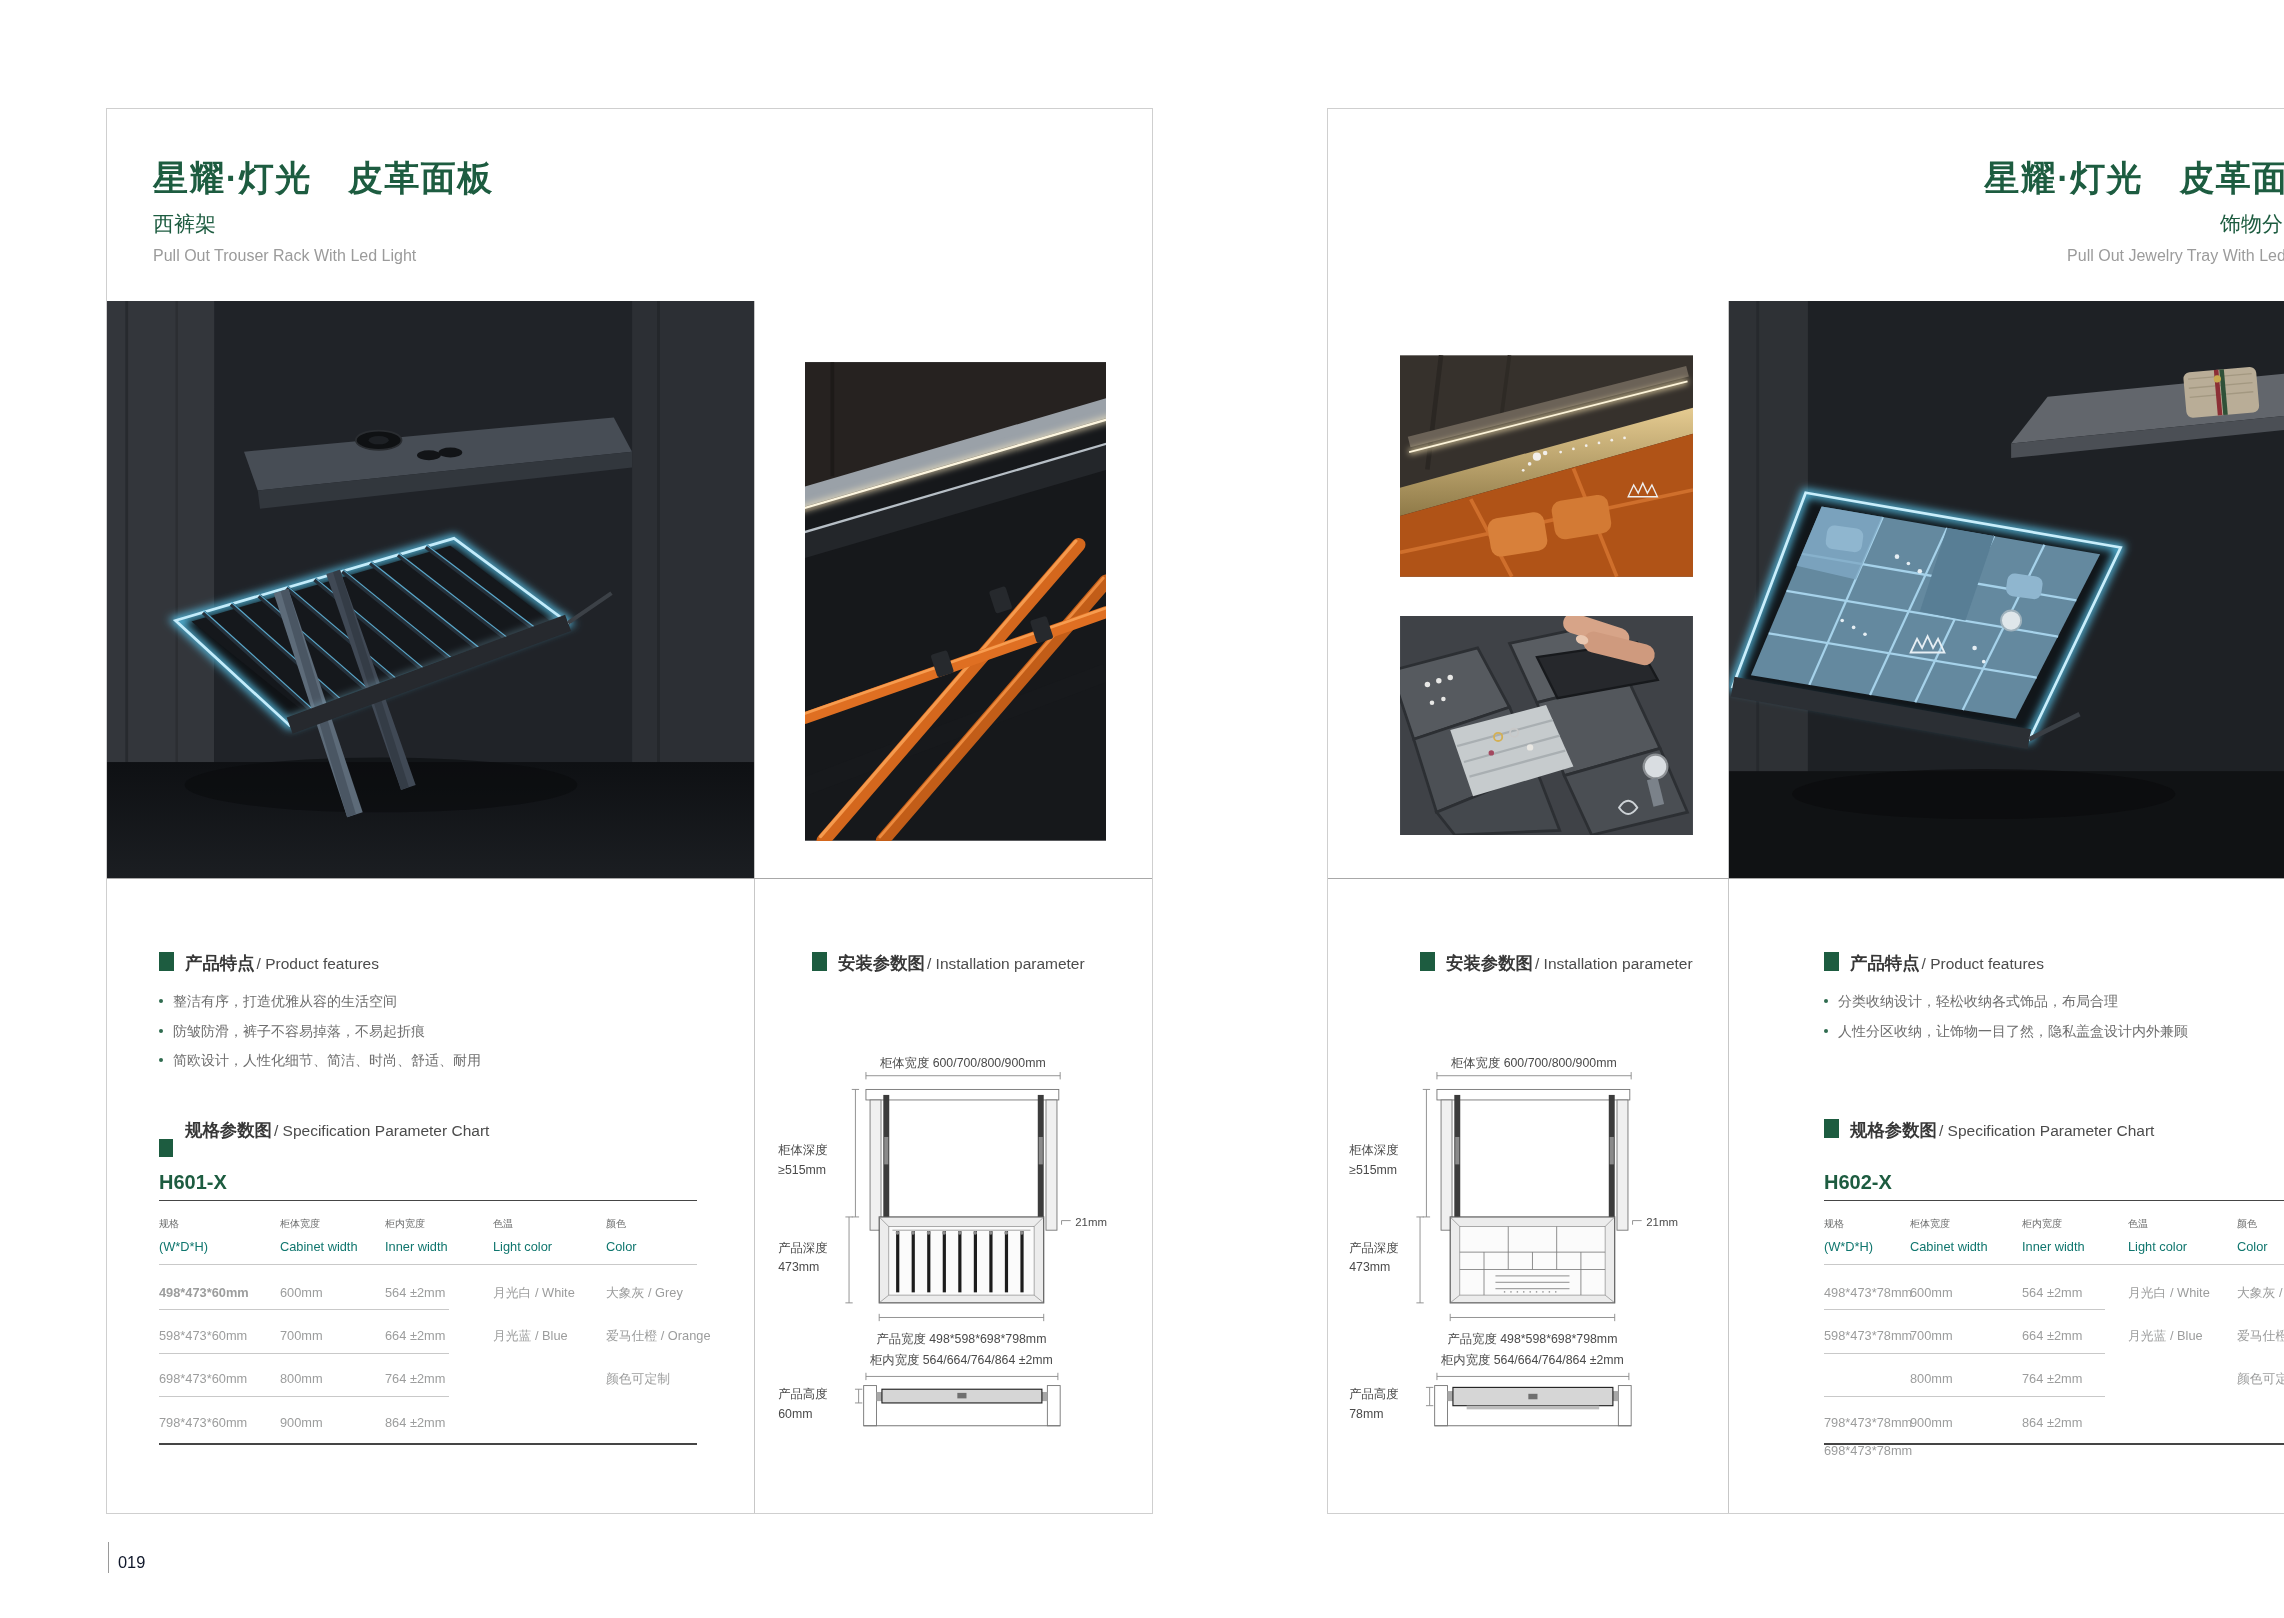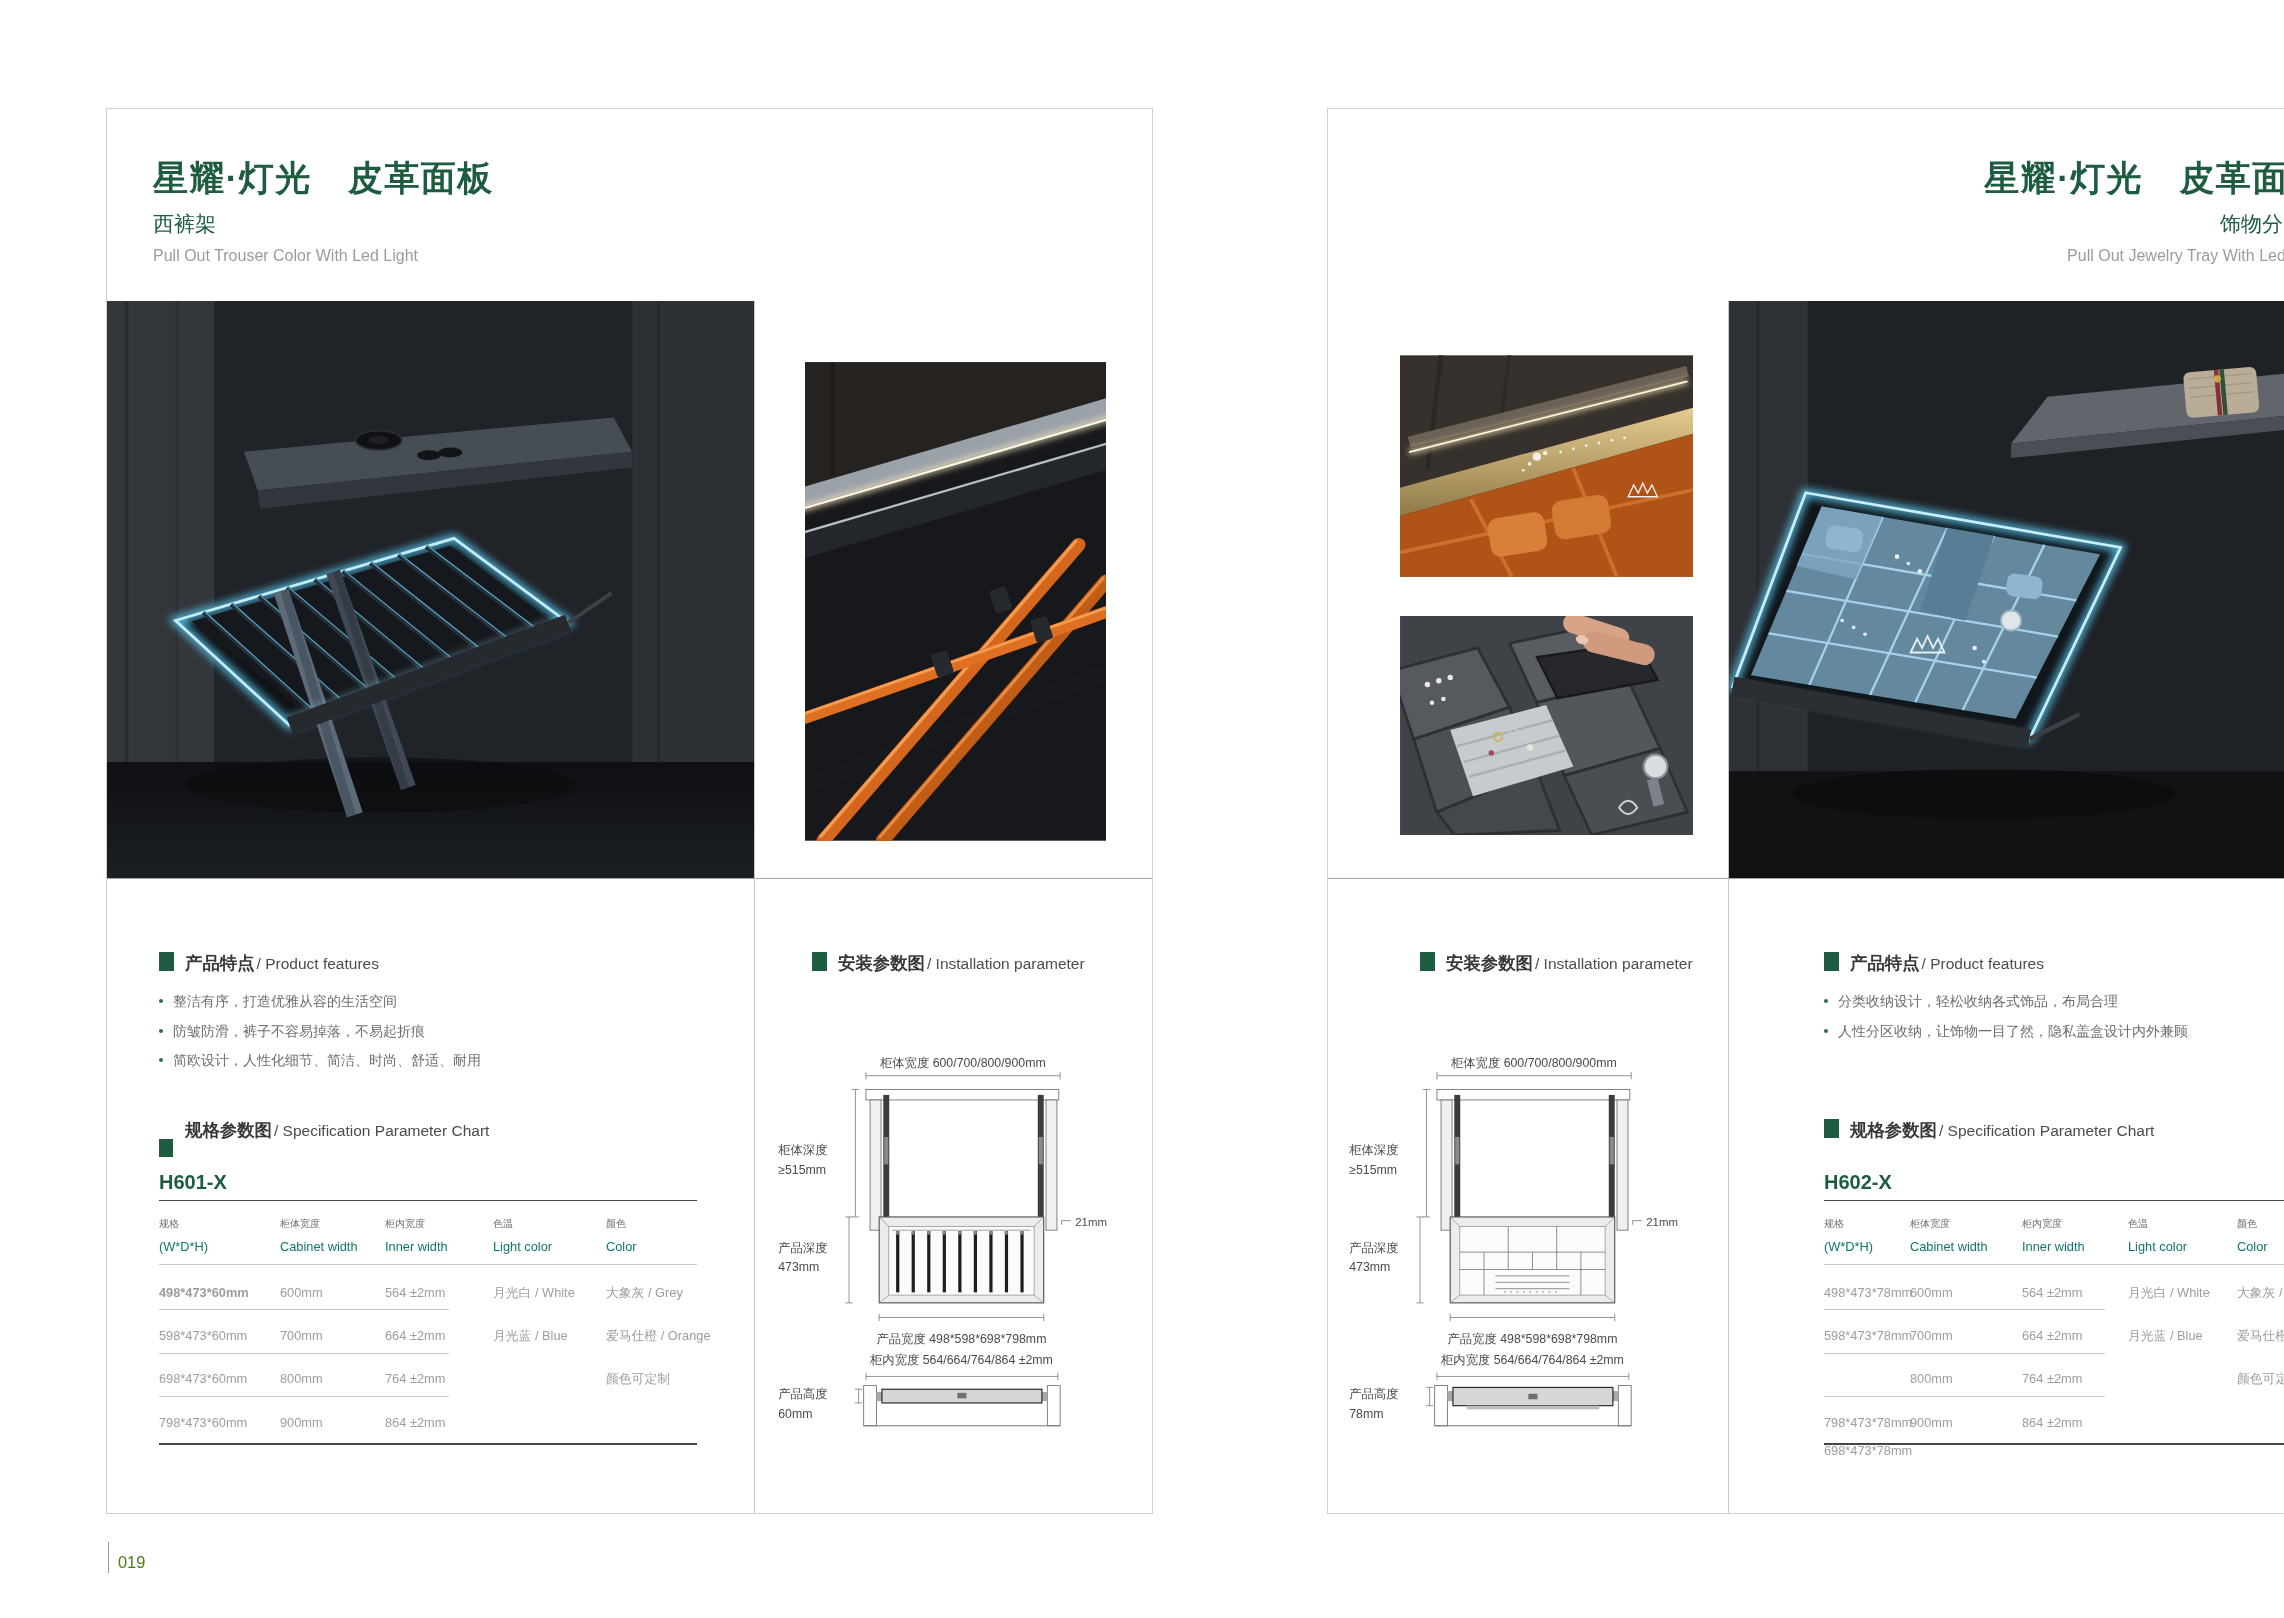--- a/index.html
+++ b/index.html
@@ -26,35 +26,35 @@
   .feat-line{position:absolute;font-size:14px;color:#6e6e6e;white-space:nowrap;line-height:1;}
   .feat-dot{display:inline-block;width:4.1px;height:4.1px;border-radius:50%;background:#2f6b4f;vertical-align:middle;margin-right:10px;margin-bottom:2.7px;}
   .model{position:absolute;font-size:20px;font-weight:600;color:#1d5c40;line-height:1;}
   
   .tline{position:absolute;background:#c9c9c9;height:0.5px;}
   .tline-dark{position:absolute;background:#454545;}
   .th-cn{position:absolute;font-size:10px;color:#6b6c6c;line-height:1;white-space:nowrap;}
   .th-en{position:absolute;font-size:12.8px;color:#0f766e;line-height:1;white-space:nowrap;}
   .td{position:absolute;font-size:12.8px;color:#9c9d9d;line-height:1;white-space:nowrap;}
   
-  .pageno{position:absolute;font-size:16.4px;color:#4d7c0f;line-height:1;}
+  .pageno{position:absolute;font-size:16.4px;color:#0f172a;line-height:1;}
   .page-tick{position:absolute;width:0.5px;height:31px;background:#9a9a9a;top:1542px;}
   svg text{font-family:"Liberation Sans","DejaVu Sans",sans-serif;}
 </style>
 </head>
 <body>
 
 <div class="page">
 
   <section class="card card-left">
 
     <div class="abs" style="left:46px;top:51px;">
       <div class="hdr-title">星耀·灯光　皮革面板</div>
       <div class="hdr-sub" style="margin-top:18px;">西裤架</div>
-      <div class="hdr-sub-en" style="margin-top:13.7px;">Pull Out Trouser Color With Led Light</div>
+      <div class="hdr-sub-en" style="margin-top:13.7px;">Pull Out Trouser Rack With Led Light</div>
     </div>
 
     <div class="abs" style="left:0;top:192px;width:647px;height:577px;">
       <svg width="647" height="577" viewBox="0 0 1417 1264">
         <defs>
           <linearGradient id="bgA" x1="0" y1="0" x2="0" y2="1">
             <stop offset="0" stop-color="#2b2e33"></stop>
               <stop offset="1" stop-color="#141518"></stop>
           </linearGradient>
           <linearGradient id="floorA" x1="0" y1="0" x2="0" y2="1">

